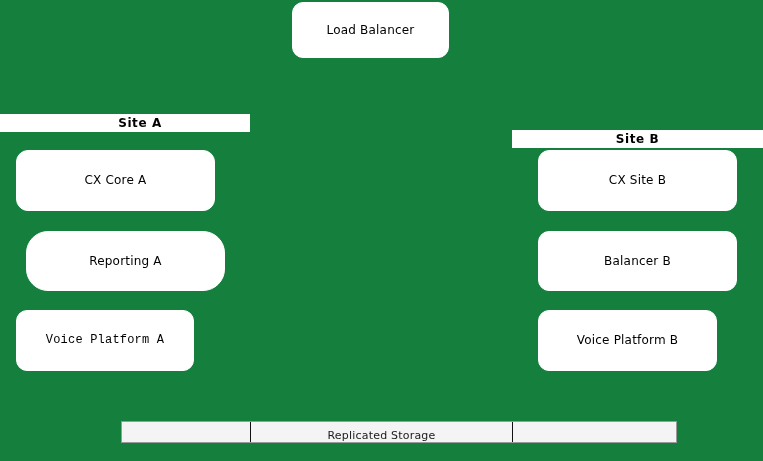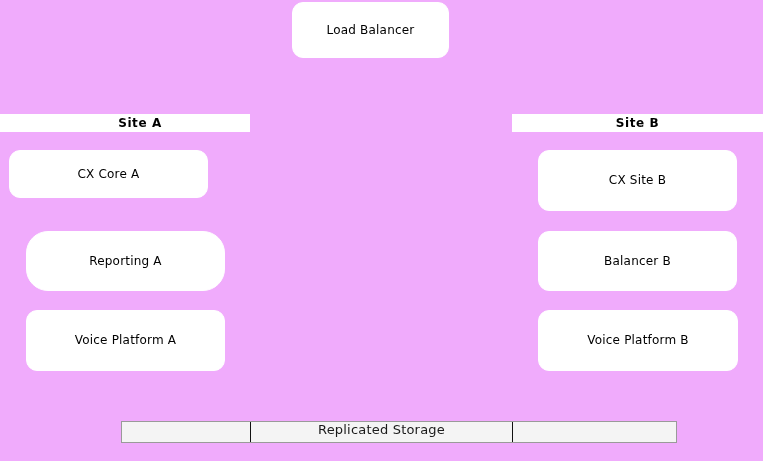--- a/index.html
+++ b/index.html
@@ -8,21 +8,21 @@
     padding: 0;
     background: #000000;
   }
   body {
     font-family: "DejaVu Sans", sans-serif;
   }
   #canvas {
     position: relative;
     width: 763px;
     height: 461px;
-    background: #f0abfc;
+    background: #15803d;
     overflow: hidden;
   }
 
   
   .node {
     position: absolute;
     background: #ffffff;
     border: 1px solid #ffffff;
     border-radius: 11px;
     box-sizing: border-box;
@@ -54,70 +54,70 @@
   .storage {
     position: absolute;
     display: flex;
     box-sizing: border-box;
     background: #f4f4f4;
     border: 1px solid #9a9a9a;
   }
   .storage-seg {
     box-sizing: border-box;
     display: flex;
-    align-items: flex-start;
+    align-items: flex-end;
     justify-content: center;
     background: #f4f4f4;
     color: #1a1a1a;
-    font-size: 13px;
+    font-size: 11px;
     letter-spacing: 0.2px;
     height: 100%;
   }
   .storage-seg.left   { width: 129px; border-right: 1px solid #111111; }
   .storage-seg.middle { width: 262px; border-right: 1px solid #111111; }
   .storage-seg.right  { flex: 1 1 auto; }
 </style>
 </head>
 <body>
 
 <div id="canvas">
 
   <div class="node" style="left:292px; top:2px; width:157px; height:56px;">
     <span>Load Balancer</span>
   </div>
 
   <div class="site-header" style="left:0px; top:114px; width:250px; height:18px;padding-left:30px;">
     <span>Site  A</span>
   </div>
 
-  <div class="site-header" style="left:512px; top:114px; width:251px; height:18px;">
+  <div class="site-header" style="left:512px; top:130px; width:251px; height:18px;">
     <span>Site  B</span>
   </div>
 
-  <div class="node" style="left:9px; top:150px; width:199px; height:48px;">
+  <div class="node" style="left:16px; top:150px; width:199px; height:61px;border-radius:12px;">
     <span>CX Core A</span>
   </div>
 
   <div class="node" style="left:26px; top:231px; width:199px; height:60px;border-radius:22px;">
     <span>Reporting A</span>
   </div>
 
-  <div class="node" style="left:26px; top:310px; width:199px; height:61px;">
+  <div class="node" style="left:16px; top:310px; width:178px; height:61px;font-family:Liberation Mono, monospace;">
     <span>Voice Platform A</span>
   </div>
 
   <div class="node" style="left:538px; top:150px; width:199px; height:61px;">
     <span>CX Site B</span>
   </div>
 
   <div class="node" style="left:538px; top:231px; width:199px; height:60px;">
     <span>Balancer B</span>
   </div>
 
-  <div class="node" style="left:538px; top:310px; width:200px; height:61px;">
+  <div class="node" style="left:538px; top:310px; width:179px; height:61px;">
     <span>Voice Platform B</span>
   </div>
 
   <div class="storage" style="left:121px; top:421px; width:556px; height:22px;">
     <div class="storage-seg left"></div>
     <div class="storage-seg middle">
       <span>Replicated Storage</span>
     </div>
     <div class="storage-seg right"></div>
   </div>

